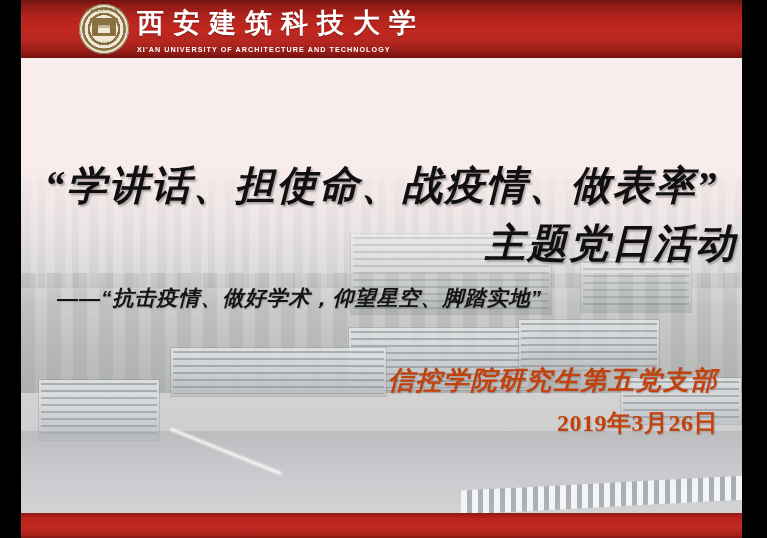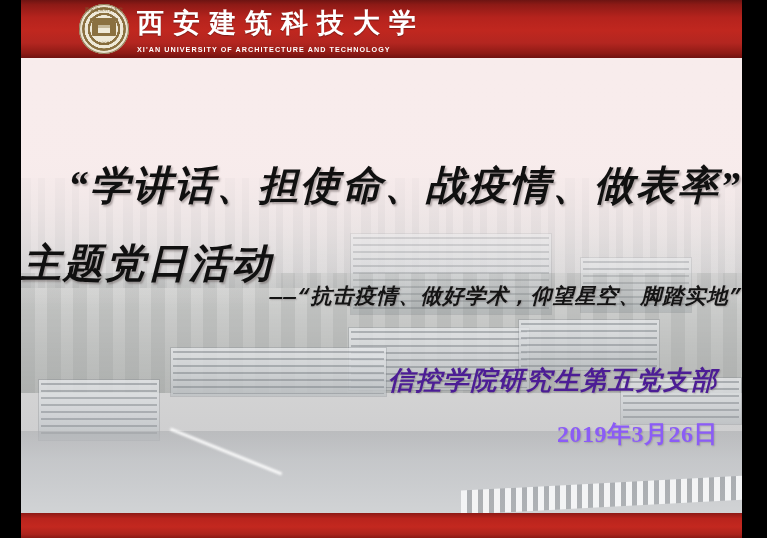--- a/index.html
+++ b/index.html
@@ -278,75 +278,74 @@
     color: #101010;
     font-weight: 700;
     font-family: "Liberation Serif", "DejaVu Serif", serif;
     white-space: nowrap;
     text-shadow: 1.5px 1.5px 2px rgba(90,80,80,0.45);
     font-style: italic;
   }
   .title-1 {
     left: 0; right: 0;
     top: 104px;
+    text-align: center;
+    font-size: 40px;
+    letter-spacing: 2px;
+    line-height: 48px;
+  }
+  .title-2 {
+    left: 0; right: 5px;
+    top: 162px;
     text-align: right;
     font-size: 40px;
     letter-spacing: 2px;
     line-height: 48px;
   }
-  .title-2 {
-    left: 0; right: 12px;
-    top: 162px;
-    text-align: left;
-    font-size: 40px;
-    letter-spacing: 2px;
-    line-height: 48px;
-    margin-top: 20px;
-  }
   .subtitle {
     position: absolute;
     left: 0; right: 0;
     top: 227px;
-    text-align: right;
+    text-align: left;
     padding-left: 36px;
     color: #141414;
     font-size: 21px;
     font-weight: 700;
     font-style: italic;
     letter-spacing: 1px;
     line-height: 26px;
     white-space: nowrap;
-    font-family: Liberation Mono, monospace;
+    font-family: Liberation Sans, sans-serif;
     text-shadow: 1px 1px 1.5px rgba(100,90,90,0.35);
   }
 
   .signature {
     position: absolute;
     right: 24px;
     top: 306px;
     text-align: right;
   }
   .sig-line {
-    color: #4c1d95;
+    color: #c2410c;
     font-size: 26px;
     font-weight: 700;
     font-style: italic;
     letter-spacing: 1.5px;
     line-height: 34px;
     white-space: nowrap;
     font-family: "Liberation Serif", "DejaVu Serif", serif;
     text-shadow: 1px 1px 1.5px rgba(100,90,90,0.35);
   }
   .sig-date {
-    color: #8b5cf6;
+    color: #c2410c;
     font-size: 24px;
     font-weight: 700;
     letter-spacing: 0.5px;
     line-height: 34px;
-    margin-top: 19px;
+    margin-top: 8px;
     white-space: nowrap;
     font-family: "Liberation Serif", "DejaVu Serif", serif;
     text-shadow: 1px 1px 1.5px rgba(100,90,90,0.3);
   }
 
   
   .footer-band {
     position: absolute;
     left: 0;
     bottom: 0;

